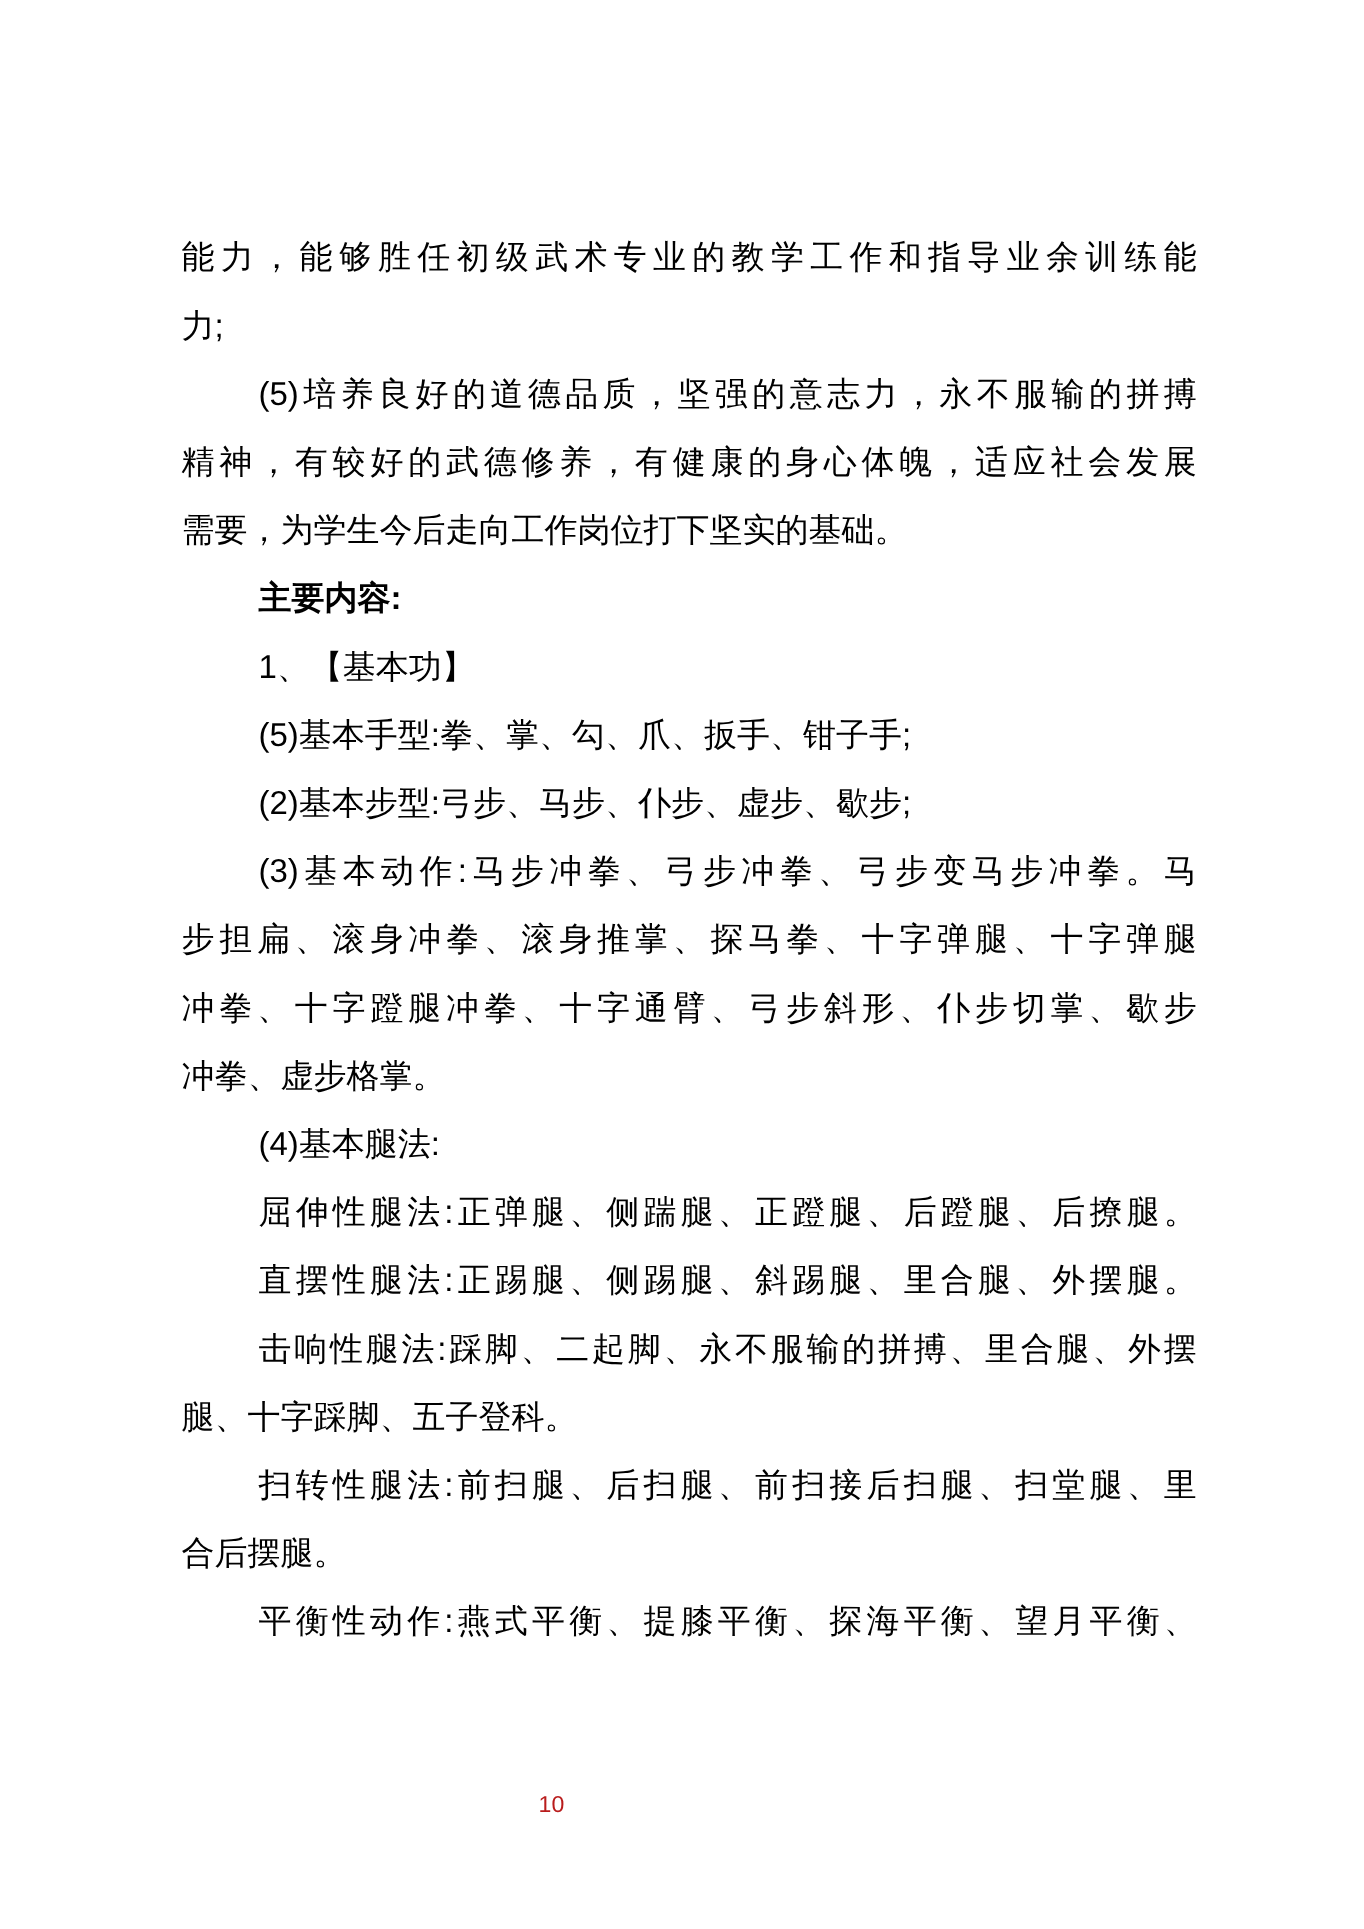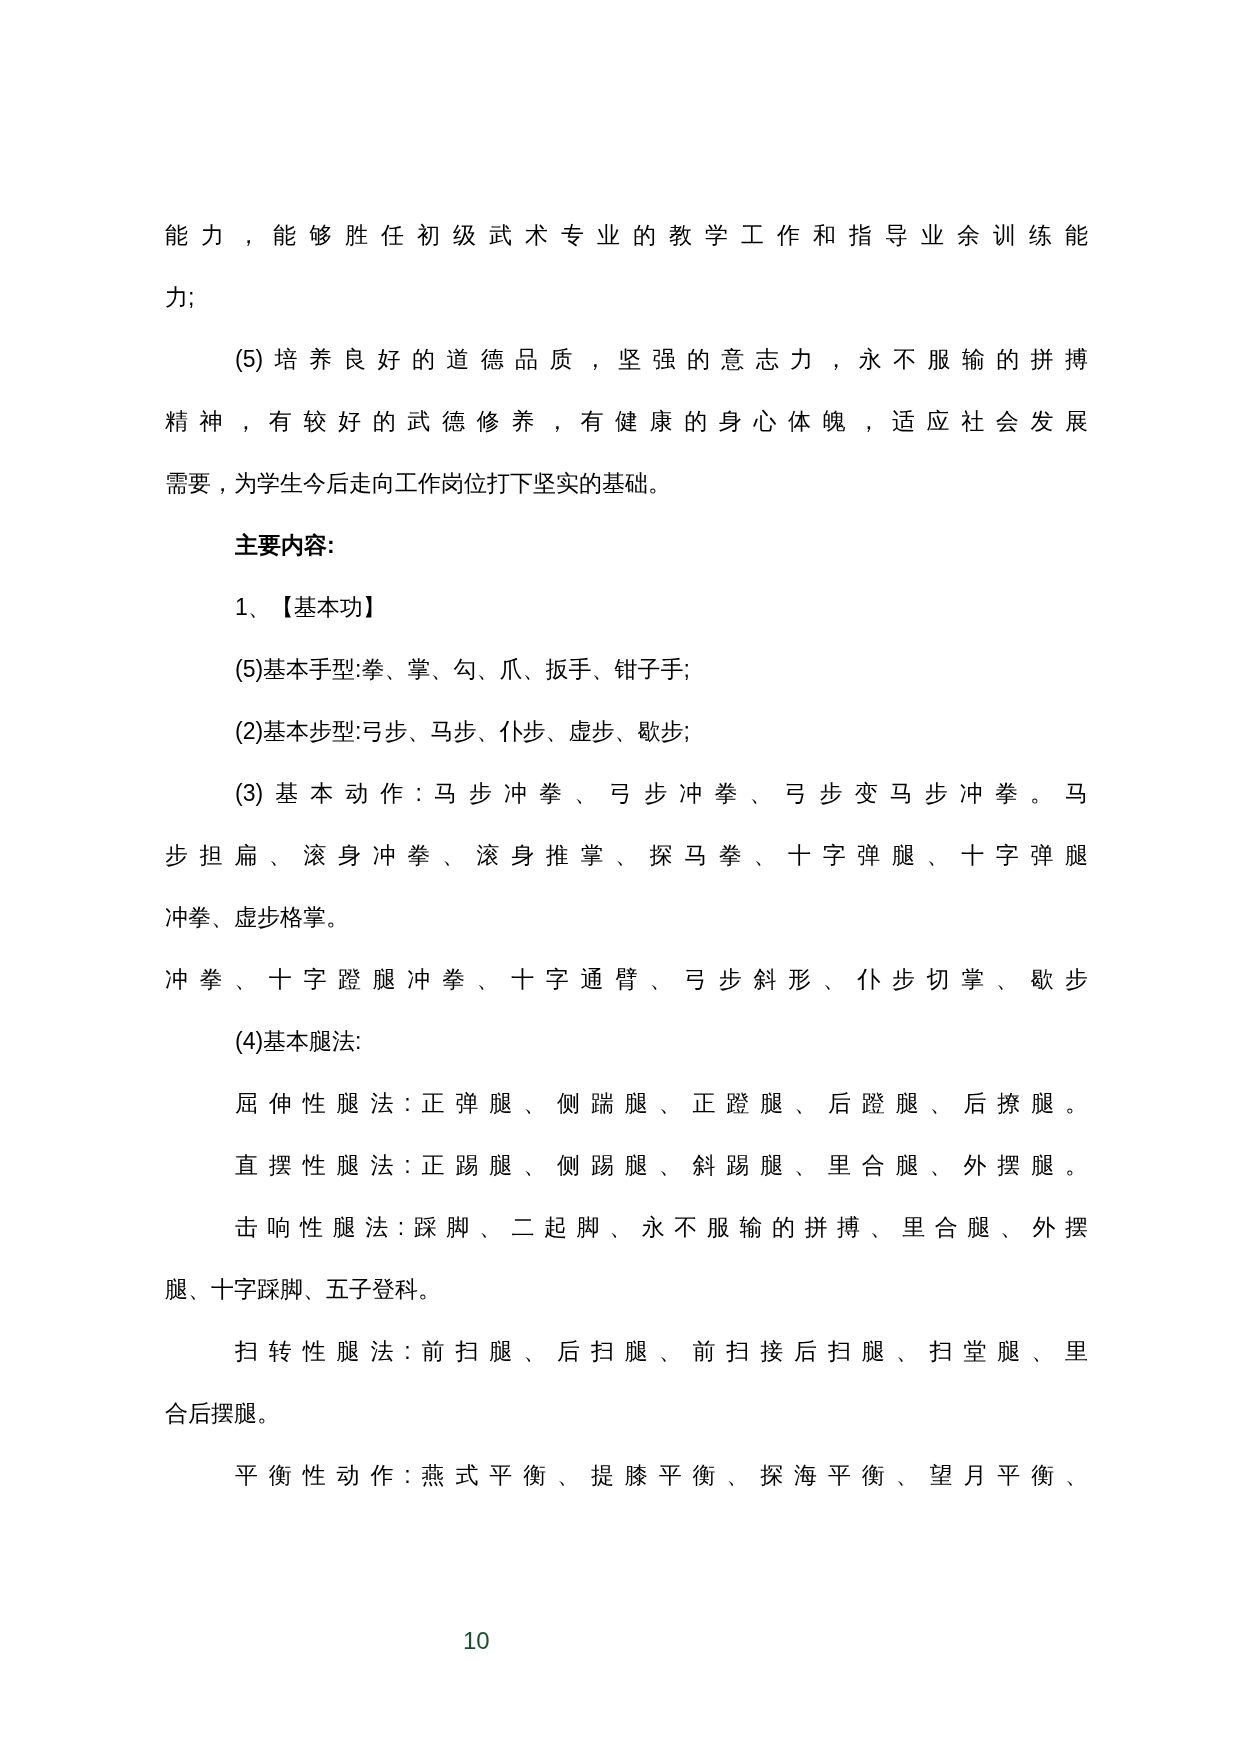--- a/index.html
+++ b/index.html
@@ -18,65 +18,65 @@
   }
   .text-block {
     position: absolute;
     left: 165px;
     top: 204px;
     width: 923px;
   }
   .line {
     height: 62px;
     line-height: 62px;
-    font-size: 23px;
+    font-size: 30px;
     text-align: left;
     white-space: normal;
     overflow: visible;
   }
   .line.fill {
     text-align: justify;
     text-align-last: justify;
     text-justify: inter-character;
   }
   .line.indent {
     text-indent: 70px;
   }
   .line.bold {
     font-weight: bold;
   }
   .page-number {
     position: absolute;
     left: 463px;
     top: 1628px;
     width: 50px;
-    text-align: left;
-    font-size: 24px;
+    text-align: right;
+    font-size: 21px;
     line-height: 26px;
-    color: #14532d;
+    color: #b91c1c;
   }
 </style>
 </head>
 <body>
 
 <div class="page">
   <div class="text-block" id="text-block">
       <div class="line fill">能力，能够胜任初级武术专业的教学工作和指导业余训练能</div>
       <div class="line">力;</div>
       <div class="line fill indent">(5)培养良好的道德品质，坚强的意志力，永不服输的拼搏</div>
       <div class="line fill">精神，有较好的武德修养，有健康的身心体魄，适应社会发展</div>
       <div class="line">需要，为学生今后走向工作岗位打下坚实的基础。</div>
       <div class="line indent bold">主要内容:</div>
       <div class="line indent">1、【基本功】</div>
       <div class="line indent">(5)基本手型:拳、掌、勾、爪、扳手、钳子手;</div>
       <div class="line indent">(2)基本步型:弓步、马步、仆步、虚步、歇步;</div>
       <div class="line fill indent">(3)基本动作:马步冲拳、弓步冲拳、弓步变马步冲拳。马</div>
       <div class="line fill">步担扁、滚身冲拳、滚身推掌、探马拳、十字弹腿、十字弹腿</div>
+      <div class="line fill">冲拳、十字蹬腿冲拳、十字通臂、弓步斜形、仆步切掌、歇步</div>
       <div class="line">冲拳、虚步格掌。</div>
-      <div class="line fill">冲拳、十字蹬腿冲拳、十字通臂、弓步斜形、仆步切掌、歇步</div>
       <div class="line indent">(4)基本腿法:</div>
       <div class="line fill indent">屈伸性腿法:正弹腿、侧踹腿、正蹬腿、后蹬腿、后撩腿。</div>
       <div class="line fill indent">直摆性腿法:正踢腿、侧踢腿、斜踢腿、里合腿、外摆腿。</div>
       <div class="line fill indent">击响性腿法:踩脚、二起脚、永不服输的拼搏、里合腿、外摆</div>
       <div class="line">腿、十字踩脚、五子登科。</div>
       <div class="line fill indent">扫转性腿法:前扫腿、后扫腿、前扫接后扫腿、扫堂腿、里</div>
       <div class="line">合后摆腿。</div>
       <div class="line fill indent">平衡性动作:燕式平衡、提膝平衡、探海平衡、望月平衡、</div>
     </div>
   <div class="page-number">10</div>

